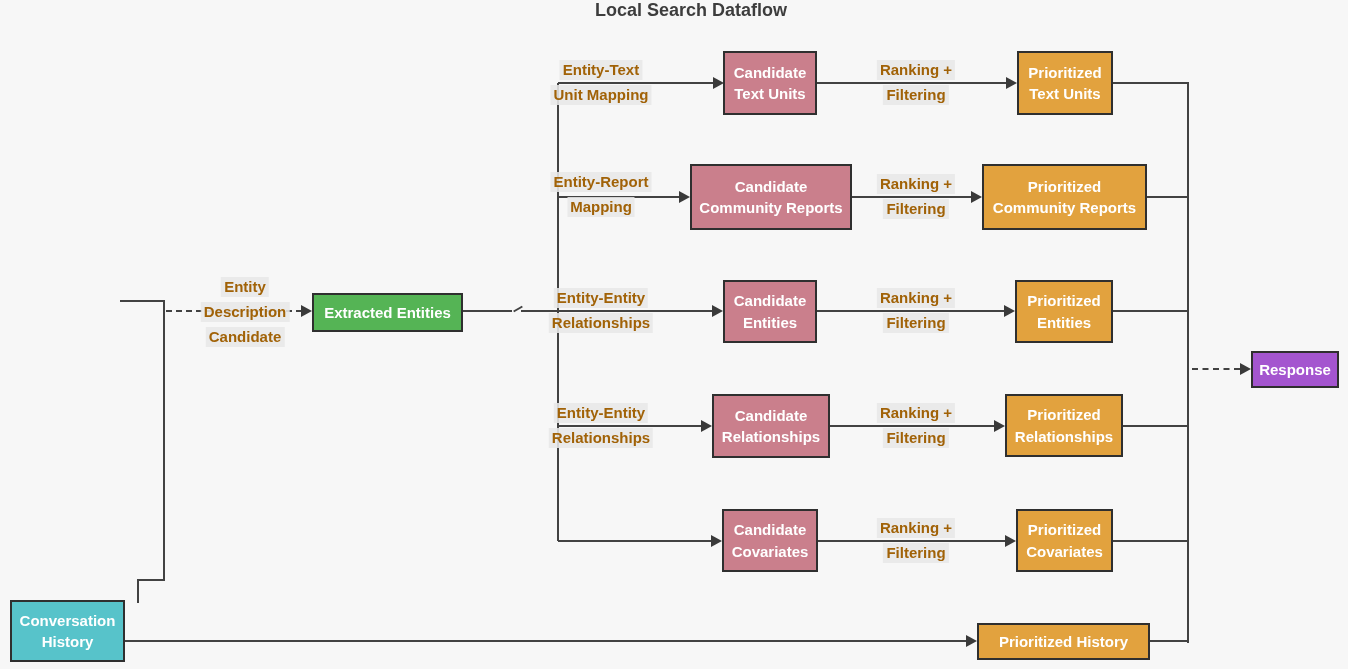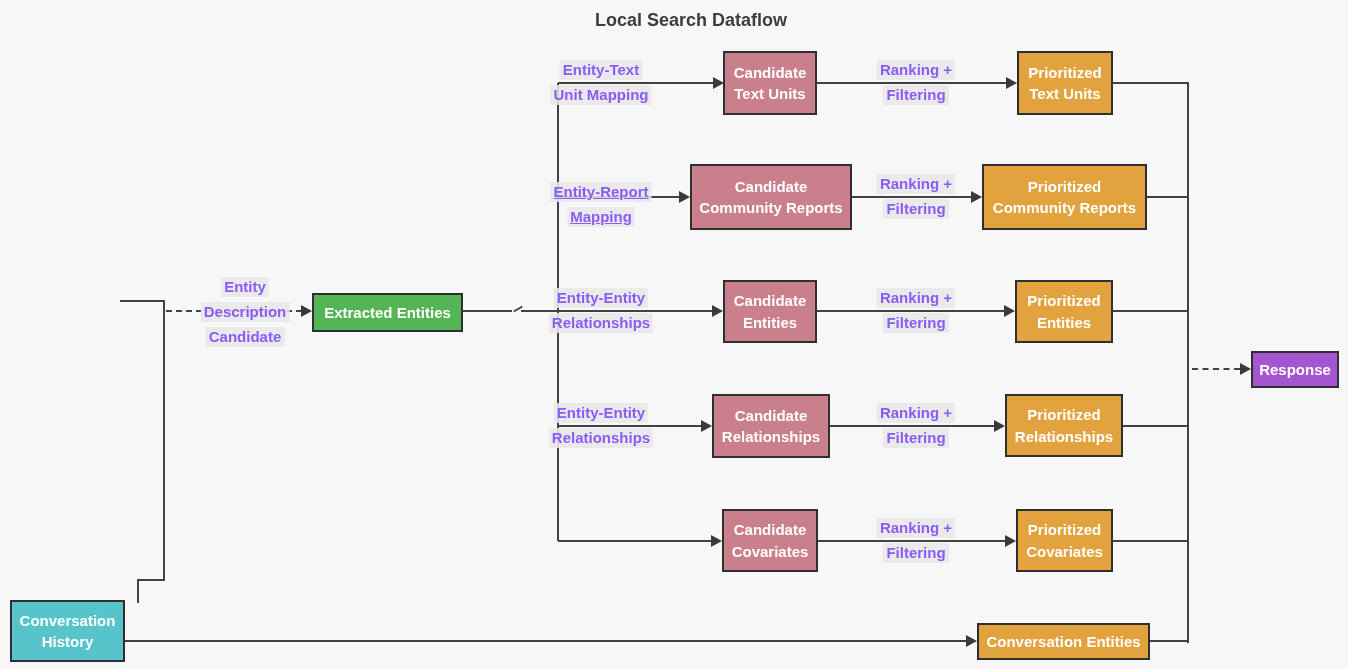--- a/index.html
+++ b/index.html
@@ -44,38 +44,38 @@
   }
   .elabel{
     position:absolute;
     transform:translateX(-50%);
     display:flex;
     flex-direction:column;
     align-items:center;
     row-gap:5px;
     font-size:15px;
     font-weight:bold;
-    color:#8b5cf6;
+    color:#a16207;
     white-space:nowrap;
   }
   .elabel span{
     display:inline-block;
     line-height:20px;
     height:20px;
     padding:0 3px;
     background:rgba(232,232,232,0.88);
   }
   .slash{position:absolute;width:10px;height:2px;background:#424242;transform:rotate(-30deg);}
 </style>
 </head>
 <body>
 
 <div class="stage">
 
-  <div class="title" style="left:691px;top:10px;">Local Search Dataflow</div>
+  <div class="title" style="left:691px;top:0;">Local Search Dataflow</div>
 
   <div class="hline" style="left:120px;top:300px;width:44px;"></div>
   <div class="vline" style="left:163px;top:300px;height:281px;"></div>
   <div class="hline" style="left:137px;top:579px;width:28px;"></div>
   <div class="vline" style="left:137px;top:579px;height:24px;"></div>
 
   <div class="dashline" style="left:166px;top:310px;width:136px;"></div>
   <div class="arr" style="left:301px;top:305px;"></div>
 
   <div class="hline" style="left:463px;top:310px;width:49px;"></div>
@@ -136,21 +136,21 @@
 
   <div class="elabel" style="left:601px;top:60px;">
     <span>Entity-Text</span>
     <span>Unit Mapping</span>
   </div>
   <div class="elabel" style="left:916px;top:60px;">
     <span>Ranking +</span>
     <span>Filtering</span>
   </div>
 
-  <div class="elabel" style="left:601px;top:182px;text-decoration:underline;">
+  <div class="elabel" style="left:601px;top:172px;">
     <span>Entity-Report</span>
     <span>Mapping</span>
   </div>
   <div class="elabel" style="left:916px;top:174px;">
     <span>Ranking +</span>
     <span>Filtering</span>
   </div>
 
   <div class="elabel" style="left:601px;top:288px;">
     <span>Entity-Entity</span>
@@ -224,20 +224,20 @@
   <div class="node" style="left: 722px; top: 509px; width: 96px; height: 63px; background: rgb(202, 127, 140);">
     <span>Candidate</span>
     <span>Covariates</span>
   </div>
   <div class="node" style="left: 1016px; top: 509px; width: 97px; height: 63px; background: rgb(226, 162, 62);">
     <span>Prioritized</span>
     <span>Covariates</span>
   </div>
 
   <div class="node" style="left: 977px; top: 623px; width: 173px; height: 37px; background: rgb(226, 162, 62);">
-    <span>Conversation Entities</span>
+    <span>Prioritized History</span>
   </div>
 
   <div class="node" style="left: 1251px; top: 351px; width: 88px; height: 37px; background: rgb(164, 85, 207);">
     <span>Response</span>
   </div>
 
 </div>
 
 </body></html>

